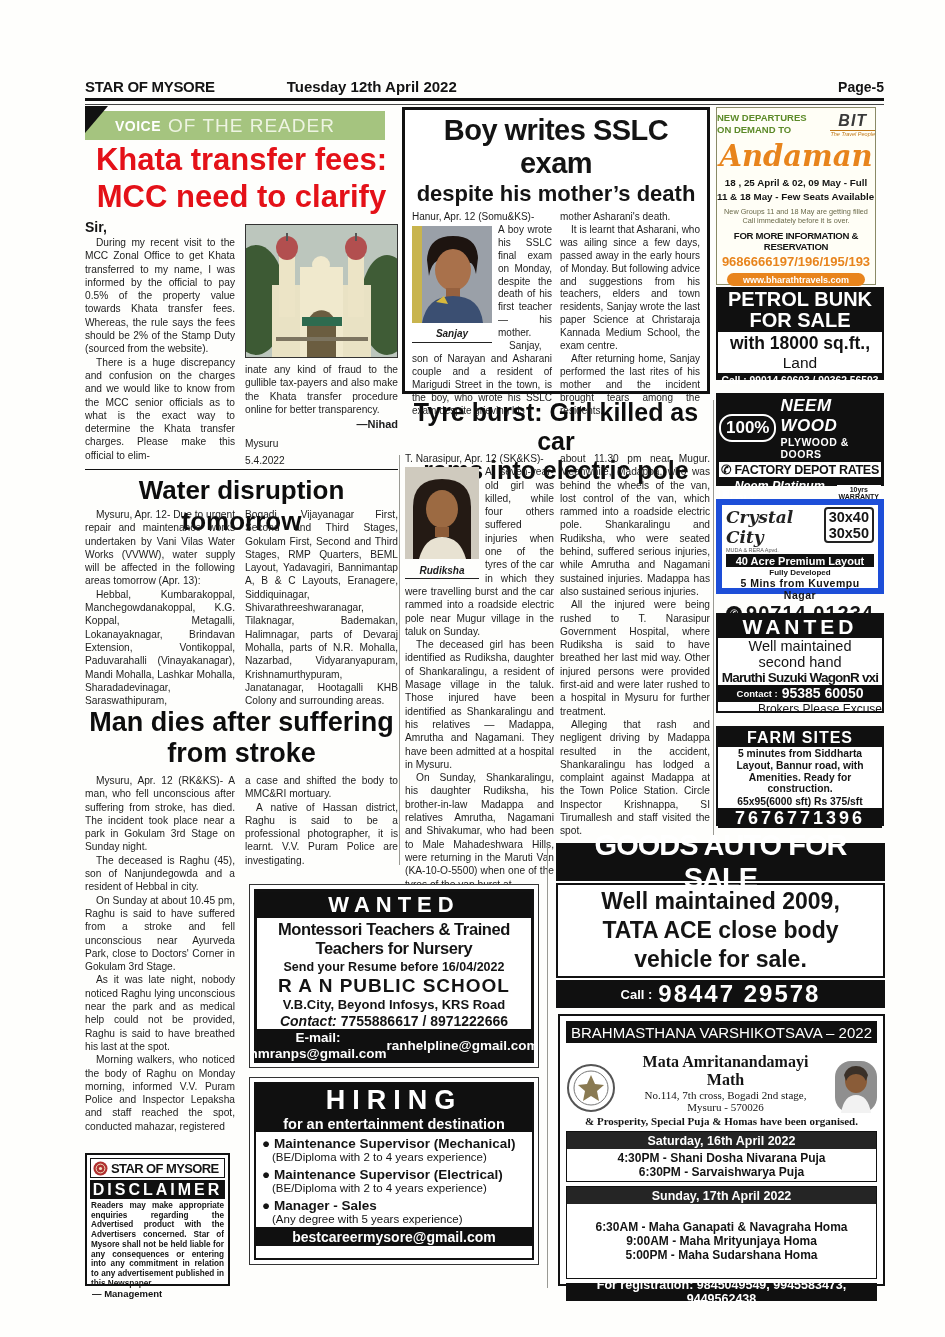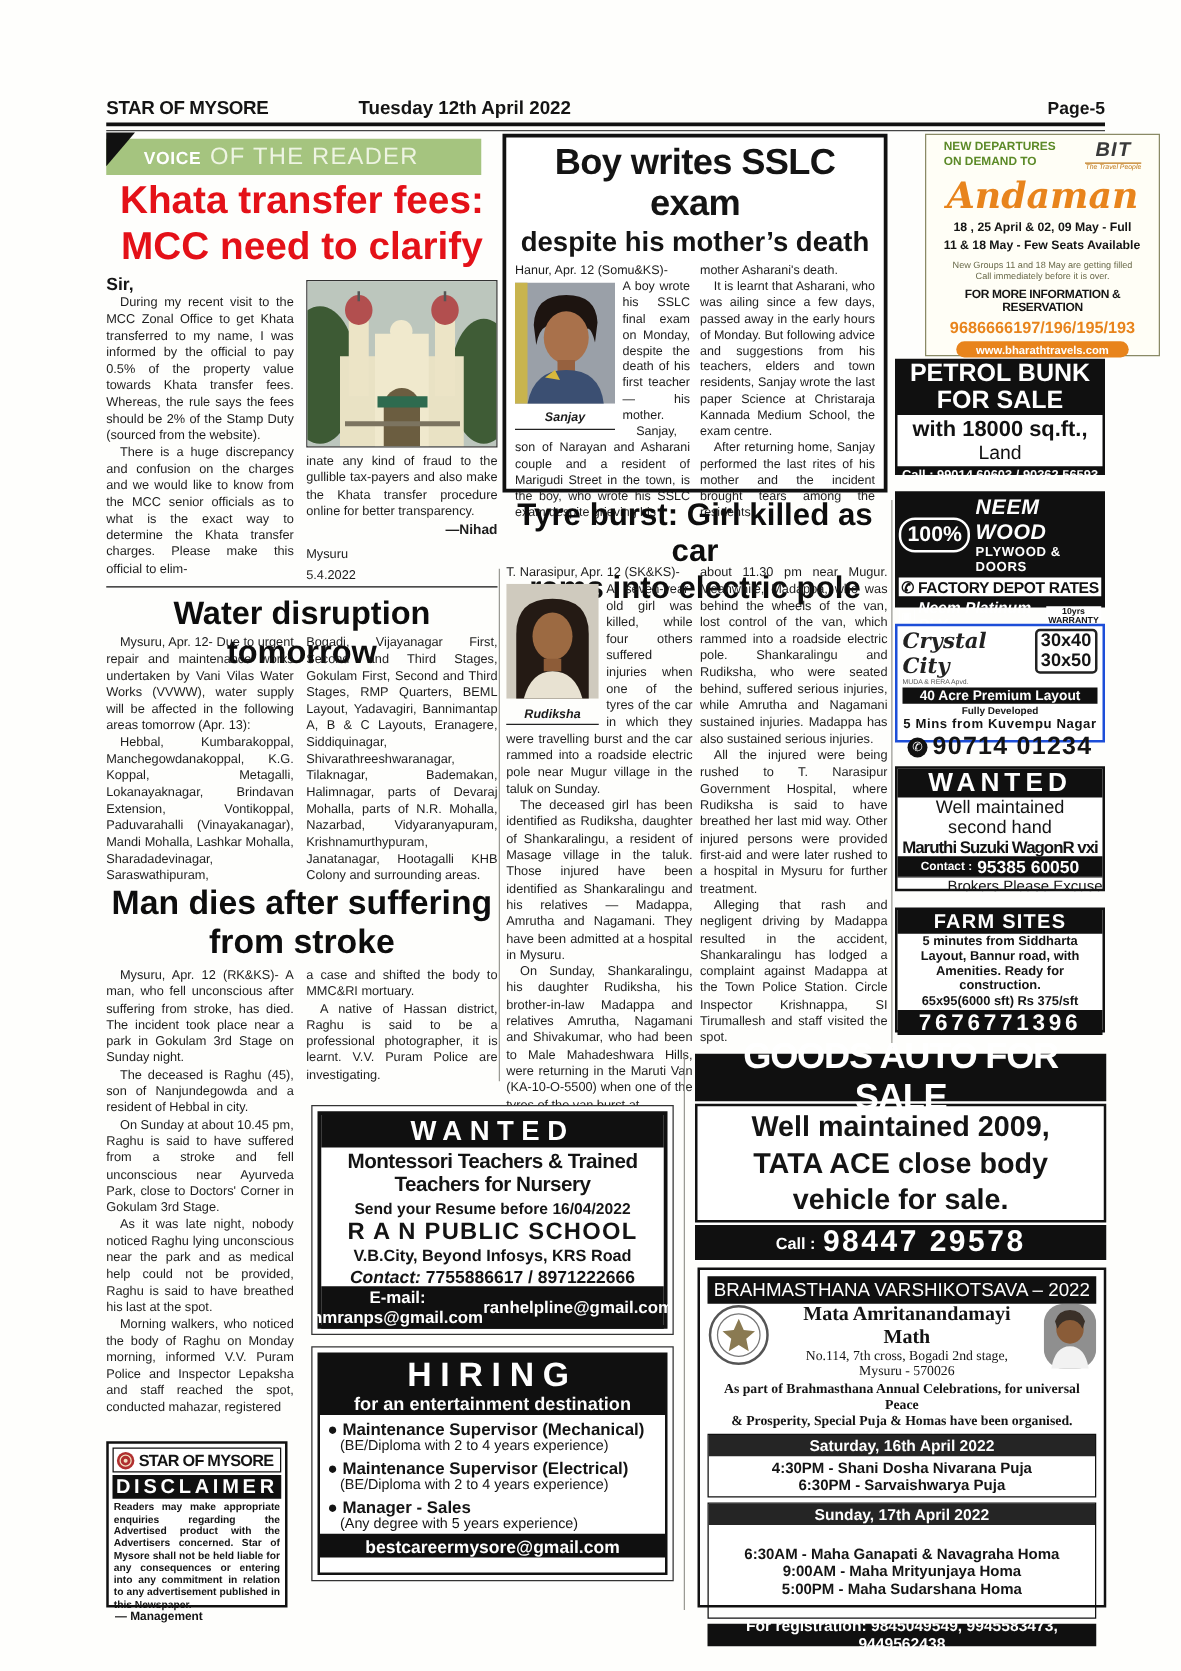--- a/index.html
+++ b/index.html
@@ -213,21 +213,21 @@
         </div>
         <div>
           <div style="font-weight:bold;font-size:13.5px"><span>● </span><span>Manager - Sales</span></div>
           <div style="font-size:11.5px;padding-left:10px">(Any degree with 5 years experience)</div>
         </div>
       </div>
       <div class="blackbar" style="height:19px;font-size:14px;font-weight:bold">bestcareermysore@gmail.com</div>
     </div>
   </div>
 
-  <div class="adbox" style="left:740px;top:107px;width:188px;height:178px;border:1px solid #8a8a66;background:#fffef6;padding:4px 14px">
+  <div class="adbox" style="left:716px;top:107px;width:160px;height:178px;border:1px solid #8a8a66;background:#fffef6;padding:4px 0">
     <div style="display:flex;justify-content:space-between">
       <div style="font-weight:bold;font-size:9.5px;line-height:11.5px;color:#5c8a28">
         <div>NEW DEPARTURES</div>
         <div>ON DEMAND TO</div>
       </div>
       <div style="text-align:center">
         <div style="font-weight:bold;font-style:italic;font-size:16px;color:#3a3a3a;letter-spacing:1px"><span>BIT</span></div>
         <div style="font-style:italic;font-size:5.5px;color:#c07818;border-top:1px solid #c07818">The Travel People</div>
       </div>
     </div>
@@ -272,21 +272,21 @@
     </div>
     <div style="display:flex;align-items:center;gap:5px;margin-top:1px">
       <span style="color:#fff;font-weight:bold;font-size:8.5px">CALL</span>
       <span style="color:#fff;font-weight:bold;font-size:14.5px;line-height:14px;letter-spacing:1px">
         <span>99012 91267</span><br>
         <span>98454 26862</span>
       </span>
     </div>
   </div>
 
-  <div class="adbox" style="left:716px;top:499px;width:168px;height:95px;border:2px solid #1d4ed8;padding:2px 4px">
+  <div class="adbox" style="left:716px;top:499px;width:168px;height:95px;border:6px solid #1d4ed8;padding:2px 4px">
     <div style="display:flex;justify-content:space-between;align-items:flex-start">
       <div>
         <div class="script" style="font-size:17px;color:#222">Crystal City</div>
         <div style="font-size:5.5px;color:#555">MUDA &amp; RERA Apvd.</div>
       </div>
       <div style="border:2px solid #222;border-radius:4px;padding:0 3px;font-weight:bold;font-size:14.5px;line-height:16px;text-align:center">
         <div>30x40</div>
         <div>30x50</div>
       </div>
     </div>
@@ -326,40 +326,39 @@
       <div>vehicle for sale.</div>
     </div>
     <div class="blackbar" style="height:28px;gap:6px;margin-top:2px">
       <span style="font-size:13px;font-weight:bold">Call :</span>
       <span style="font-size:24px;font-weight:bold;letter-spacing:2px">98447 29578</span>
     </div>
   </div>
 
   <div class="adbox" style="left:558px;top:1014px;width:327px;height:272px;border:2px solid #111;padding:5px 6px">
     <div class="blackbar" style="height:22px;font-size:15px;font-weight:normal">BRAHMASTHANA VARSHIKOTSAVA – 2022</div>
-    <div style="display:flex;align-items:flex-start;gap:18px;margin-top:0">
+    <div style="display:flex;align-items:flex-end;gap:18px;margin-top:10px">
       <svg width="50" height="50" viewBox="0 0 50 50">
         <circle cx="25" cy="25" r="23" fill="none" stroke="#555" stroke-width="2"></circle>
         <circle cx="25" cy="25" r="17" fill="none" stroke="#777" stroke-width="1"></circle>
         <path d="M25 12 l4 9 9 1 -7 6 2 10 -8-5 -8 5 2-10 -7-6 9-1 z" fill="#8a7a52"></path>
       </svg>
       <div class="serif" style="flex:1;text-align:center">
         <div style="font-weight:bold;font-size:16px">Mata Amritanandamayi Math</div>
         <div style="font-size:11px">No.114, 7th cross, Bogadi 2nd stage,</div>
         <div style="font-size:11px">Mysuru - 570026</div>
       </div>
       <svg width="42" height="52" viewBox="0 0 42 52">
         <rect width="42" height="52" rx="16" fill="#8f8f8f"></rect>
         <ellipse cx="21" cy="20" rx="11" ry="12" fill="#8a5c38"></ellipse>
         <path d="M6 52 q3-18 15-18 q12 0 15 18 z" fill="#f2f2f2"></path>
         <path d="M9 14 q3-9 12-9 q9 0 12 9 l-2 6 q-3-7-10-7 q-7 0-10 7 z" fill="#3a3028"></path>
       </svg>
     </div>
     <div class="serif" style="text-align:center;font-weight:bold;font-size:11px;line-height:13px;margin-top:2px">
-      <div>As part of Brahmasthana Annual Celebrations, for universal Peace</div>
       <div>&amp; Prosperity, Special Puja &amp; Homas have been organised.</div>
     </div>
     <div style="border:1px solid #111;margin-top:3px">
       <div class="blackbar" style="height:17px;font-size:12.5px;font-weight:bold;background:#252525">Saturday, 16th April 2022</div>
       <div style="text-align:center;font-weight:bold;font-size:12px;line-height:14px;padding:2px 0">
         <div>4:30PM - Shani Dosha Nivarana Puja</div>
         <div>6:30PM - Sarvaishwarya Puja</div>
       </div>
     </div>
     <div style="border:1px solid #111;margin-top:4px">

